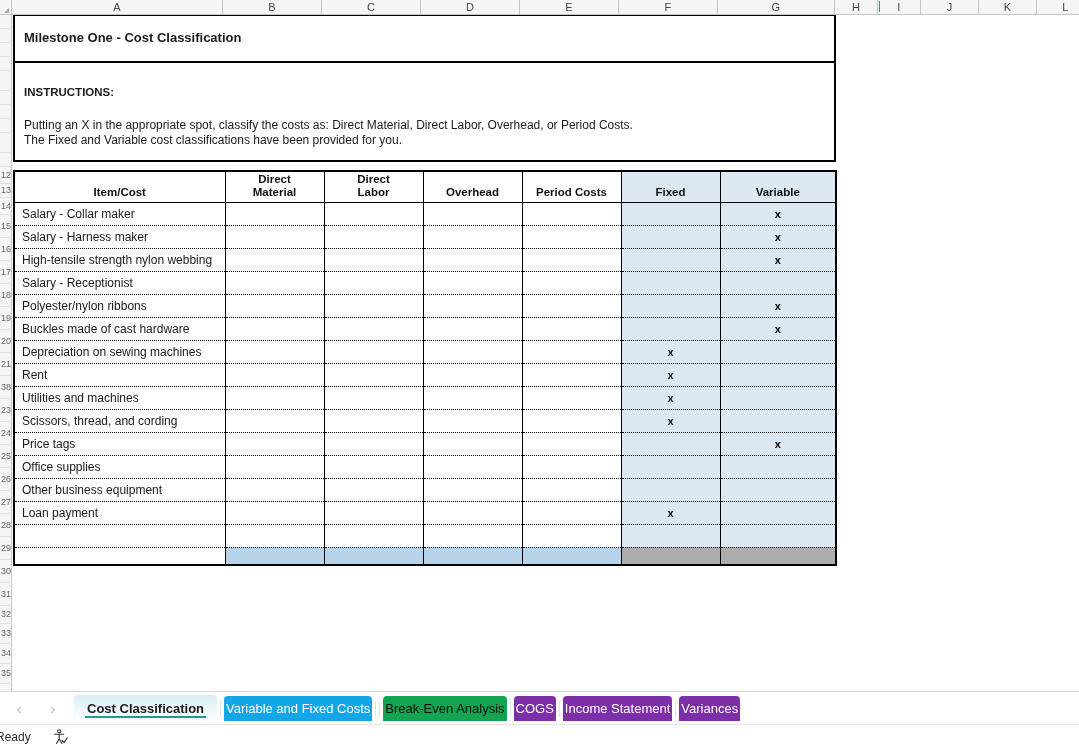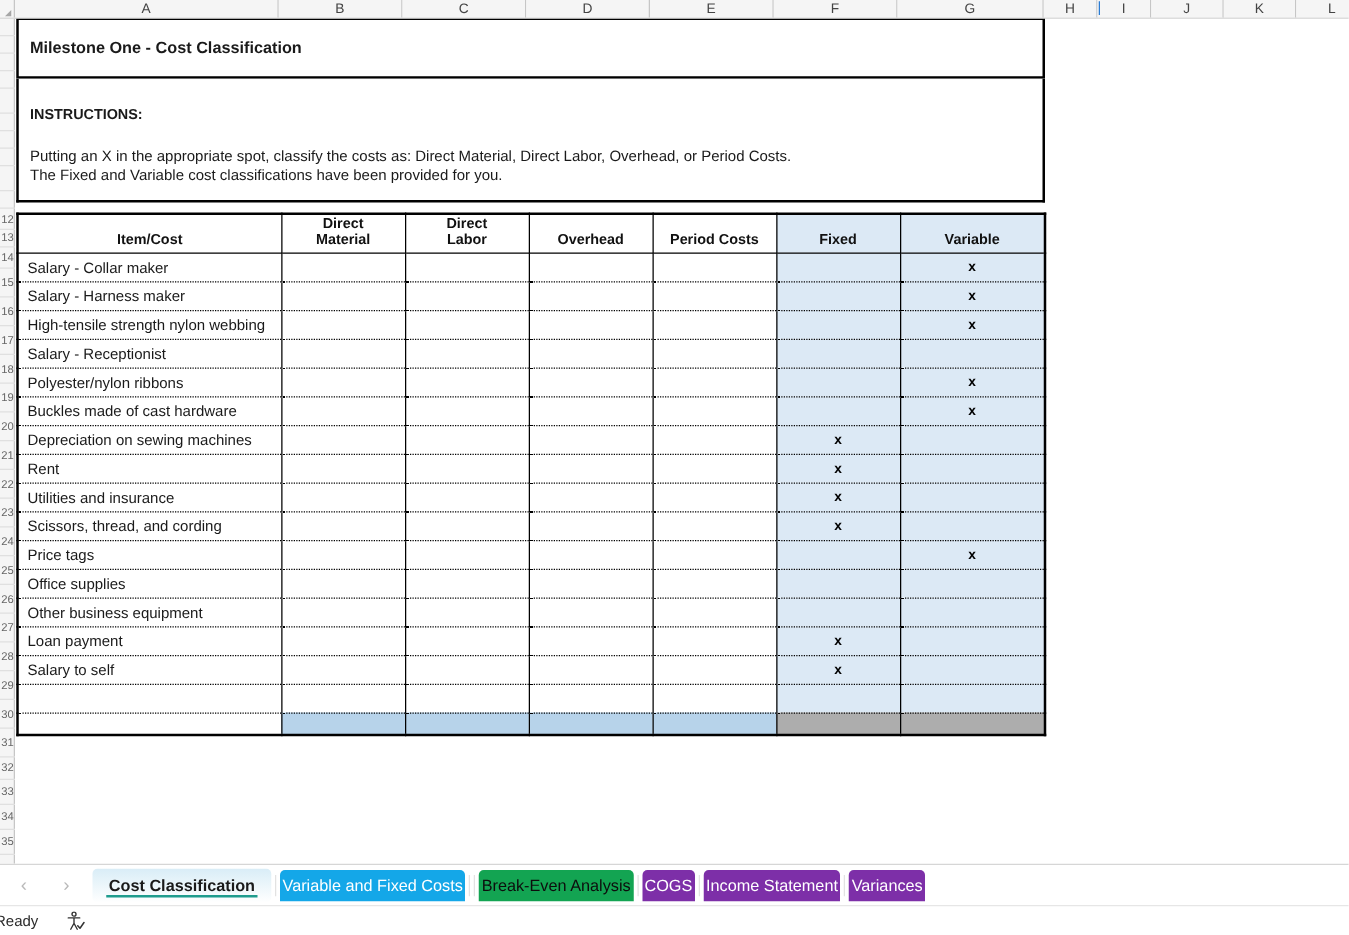--- a/index.html
+++ b/index.html
@@ -214,21 +214,21 @@
       <div class="rownum" style="height: 17px;">12</div>
       <div class="rownum" style="height: 14px;">13</div>
       <div class="rownum" style="height: 17px;">14</div>
       <div class="rownum" style="height: 23px;">15</div>
       <div class="rownum" style="height: 23px;">16</div>
       <div class="rownum" style="height: 23px;">17</div>
       <div class="rownum" style="height: 23px;">18</div>
       <div class="rownum" style="height: 23px;">19</div>
       <div class="rownum" style="height: 23px;">20</div>
       <div class="rownum" style="height: 23px;">21</div>
-      <div class="rownum" style="height: 23px;">22</div>
+      <div class="rownum" style="height: 23px;">38</div>
       <div class="rownum" style="height: 23px;">23</div>
       <div class="rownum" style="height: 23px;">24</div>
       <div class="rownum" style="height: 23px;">25</div>
       <div class="rownum" style="height: 23px;">26</div>
       <div class="rownum" style="height: 23px;">27</div>
       <div class="rownum" style="height: 23px;">28</div>
       <div class="rownum" style="height: 23px;">29</div>
       <div class="rownum" style="height: 23px;">30</div>
       <div class="rownum" style="height: 23px;">31</div>
       <div class="rownum" style="height: 18px;">32</div>
@@ -353,21 +353,21 @@
           <tr>
             <td class="item">Rent</td>
             <td class="mark"></td>
             <td class="mark"></td>
             <td class="mark"></td>
             <td class="mark"></td>
             <td class="mark shaded">x</td>
             <td class="mark shaded"></td>
           </tr>
           <tr>
-            <td class="item">Utilities and insurance</td>
+            <td class="item">Utilities and machines</td>
             <td class="mark"></td>
             <td class="mark"></td>
             <td class="mark"></td>
             <td class="mark"></td>
             <td class="mark shaded">x</td>
             <td class="mark shaded"></td>
           </tr>
           <tr>
             <td class="item">Scissors, thread, and cording</td>
             <td class="mark"></td>
@@ -399,29 +399,20 @@
             <td class="item">Other business equipment</td>
             <td class="mark"></td>
             <td class="mark"></td>
             <td class="mark"></td>
             <td class="mark"></td>
             <td class="mark shaded"></td>
             <td class="mark shaded"></td>
           </tr>
           <tr>
             <td class="item">Loan payment</td>
-            <td class="mark"></td>
-            <td class="mark"></td>
-            <td class="mark"></td>
-            <td class="mark"></td>
-            <td class="mark shaded">x</td>
-            <td class="mark shaded"></td>
-          </tr>
-          <tr>
-            <td class="item">Salary to self</td>
             <td class="mark"></td>
             <td class="mark"></td>
             <td class="mark"></td>
             <td class="mark"></td>
             <td class="mark shaded">x</td>
             <td class="mark shaded"></td>
           </tr>
           <tr>
             <td class="item"></td>
             <td class="mark"></td>

